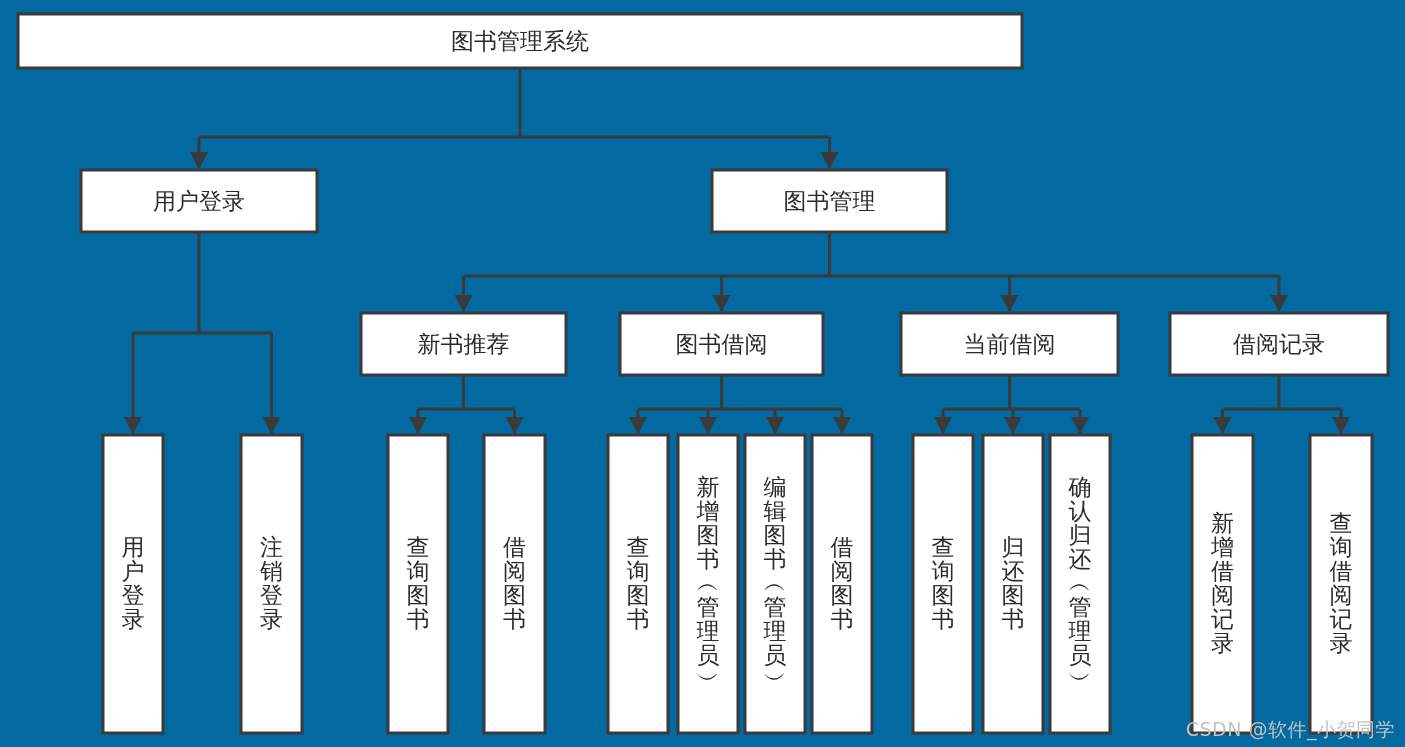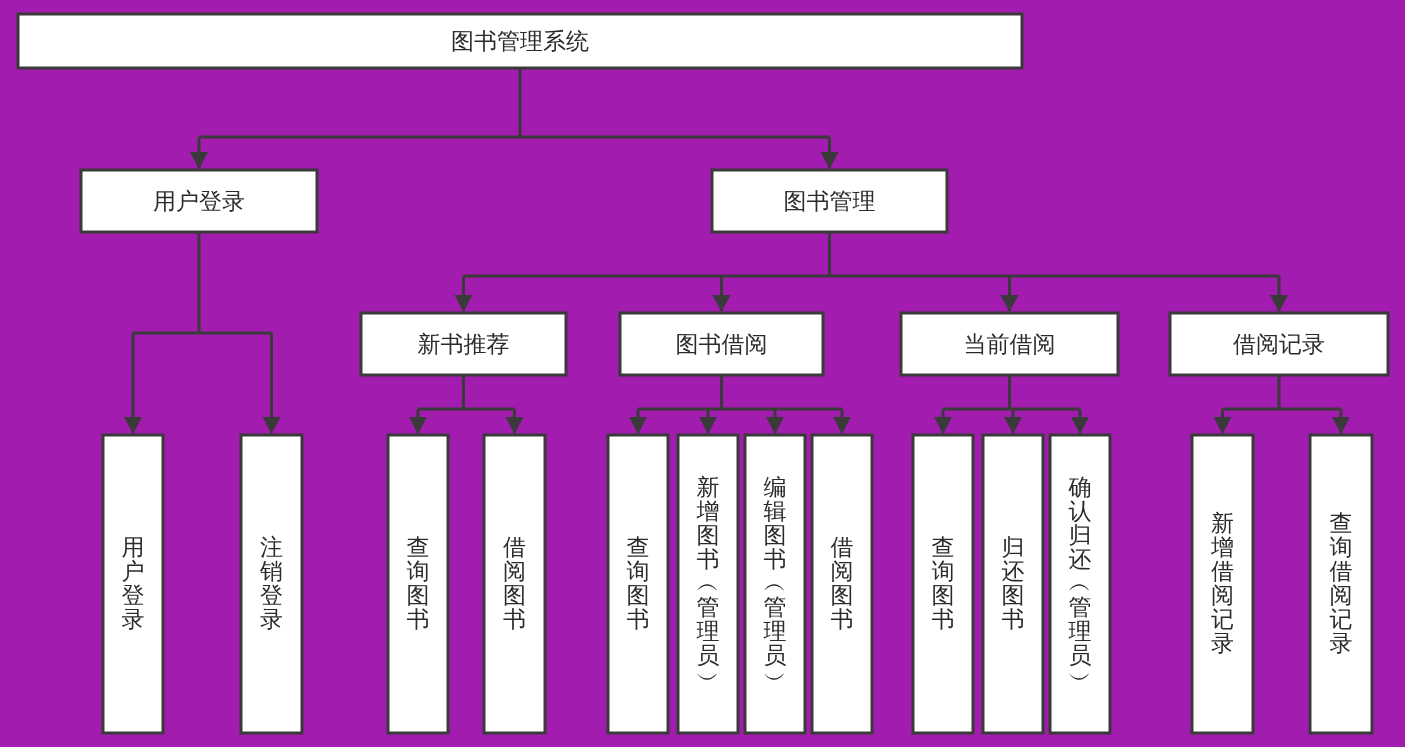--- a/index.html
+++ b/index.html
@@ -7,21 +7,21 @@
     padding: 0;
     background: #ffffff;
   }
   body {
     font-family: "DejaVu Sans", "Liberation Sans", sans-serif;
   }
   #stage {
     position: relative;
     width: 1405px;
     height: 747px;
-    background: #a21caf;
+    background: #0369a1;
     overflow: hidden;
   }
   svg#chart-svg {
     position: absolute;
     left: 0;
     top: 0;
     width: 1405px;
     height: 747px;
     display: block;
   }
@@ -201,13 +201,14 @@
         <g>
           <rect x="1192" y="435" width="61" height="298" class="nodebox"></rect>
           <text x="1222.5" y="530.72" class="node-label-v"><tspan x="1222.5" dy="0">新</tspan><tspan x="1222.5" dy="24">增</tspan><tspan x="1222.5" dy="24">借</tspan><tspan x="1222.5" dy="24">阅</tspan><tspan x="1222.5" dy="24">记</tspan><tspan x="1222.5" dy="24">录</tspan></text>
         </g>
         <g>
           <rect x="1310" y="435" width="62" height="298" class="nodebox"></rect>
           <text x="1341" y="530.72" class="node-label-v"><tspan x="1341" dy="0">查</tspan><tspan x="1341" dy="24">询</tspan><tspan x="1341" dy="24">借</tspan><tspan x="1341" dy="24">阅</tspan><tspan x="1341" dy="24">记</tspan><tspan x="1341" dy="24">录</tspan></text>
         </g>
       </g>
   </svg>
+  <div class="watermark">CSDN @软件_小贺同学</div>
 </div>
 
 </body></html>

